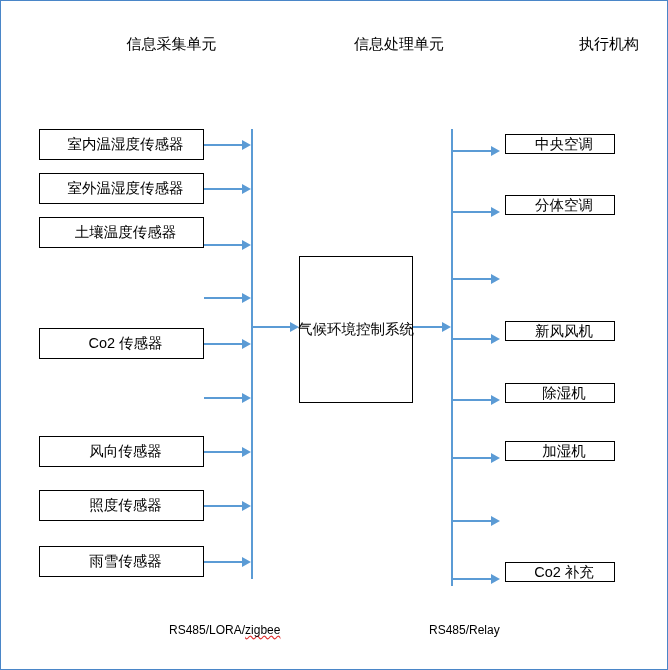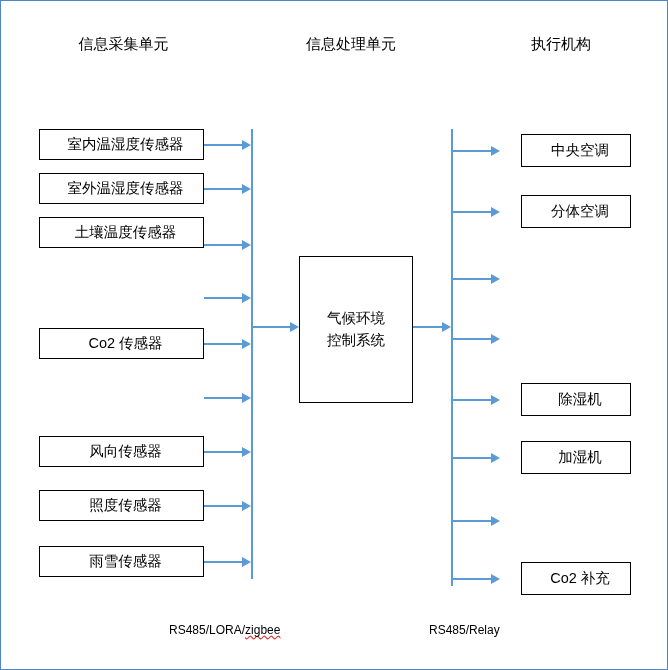--- a/index.html
+++ b/index.html
@@ -23,20 +23,21 @@
   }
 
   
   .col-header {
     position: absolute;
     font-size: 15px;
     color: #000000;
     white-space: nowrap;
     text-align: center;
     line-height: 1;
+    margin-left: 48px;
   }
   #header-acquisition { left: 0;   top: 35px; width: 245px; }
   #header-processing  { left: 245px; top: 35px; width: 210px; }
   #header-actuation   { left: 455px; top: 35px; width: 210px; }
 
   
   .node-box {
     position: absolute;
     box-sizing: border-box;
     border: 1px solid #000000;
@@ -51,37 +52,37 @@
     padding-left: 8px;
   }
 
   .sensor-box {
     left: 38px;
     width: 165px;
     height: 31px;
   }
 
   .actuator-box {
-    left: 520px;
+    left: 504px;
     width: 110px;
-    height: 33px;
+    height: 20px;
   }
 
   
   #controller-box {
     position: absolute;
     left: 298px;
     top: 255px;
     width: 114px;
     height: 147px;
     box-sizing: border-box;
     border: 1px solid #000000;
     background: #ffffff;
     display: flex;
-    flex-direction: column;
+    flex-direction: row;
     align-items: center;
     justify-content: center;
     font-size: 14.5px;
     line-height: 1.45;
     color: #000000;
     white-space: nowrap;
     z-index: 3;
   }
 
   
@@ -173,20 +174,21 @@
   <div class="conn arrow" style="left:450px; top:210px; width:41px"></div>
   <div class="conn arrow" style="left:450px; top:277px; width:41px"></div>
   <div class="conn arrow" style="left:450px; top:337px; width:41px"></div>
   <div class="conn arrow" style="left:450px; top:398px; width:41px"></div>
   <div class="conn arrow" style="left:450px; top:456px; width:41px"></div>
   <div class="conn arrow" style="left:450px; top:519px; width:41px"></div>
   <div class="conn arrow" style="left:450px; top:577px; width:41px"></div>
 
   <div class="node-box actuator-box" style="top:133px">中央空调</div>
   <div class="node-box actuator-box" style="top:194px">分体空调</div>
+  <div class="node-box actuator-box" style="top:320px">新风风机</div>
   <div class="node-box actuator-box" style="top:382px">除湿机</div>
   <div class="node-box actuator-box" style="top:440px">加湿机</div>
   <div class="node-box actuator-box" style="top:561px">Co2 补充</div>
 
   <div class="protocol-label" id="protocol-left">
     <span>RS485/LORA/</span><span class="misspelled">zigbee</span>
   </div>
   <div class="protocol-label" id="protocol-right">RS485/Relay</div>
 
 </div>

